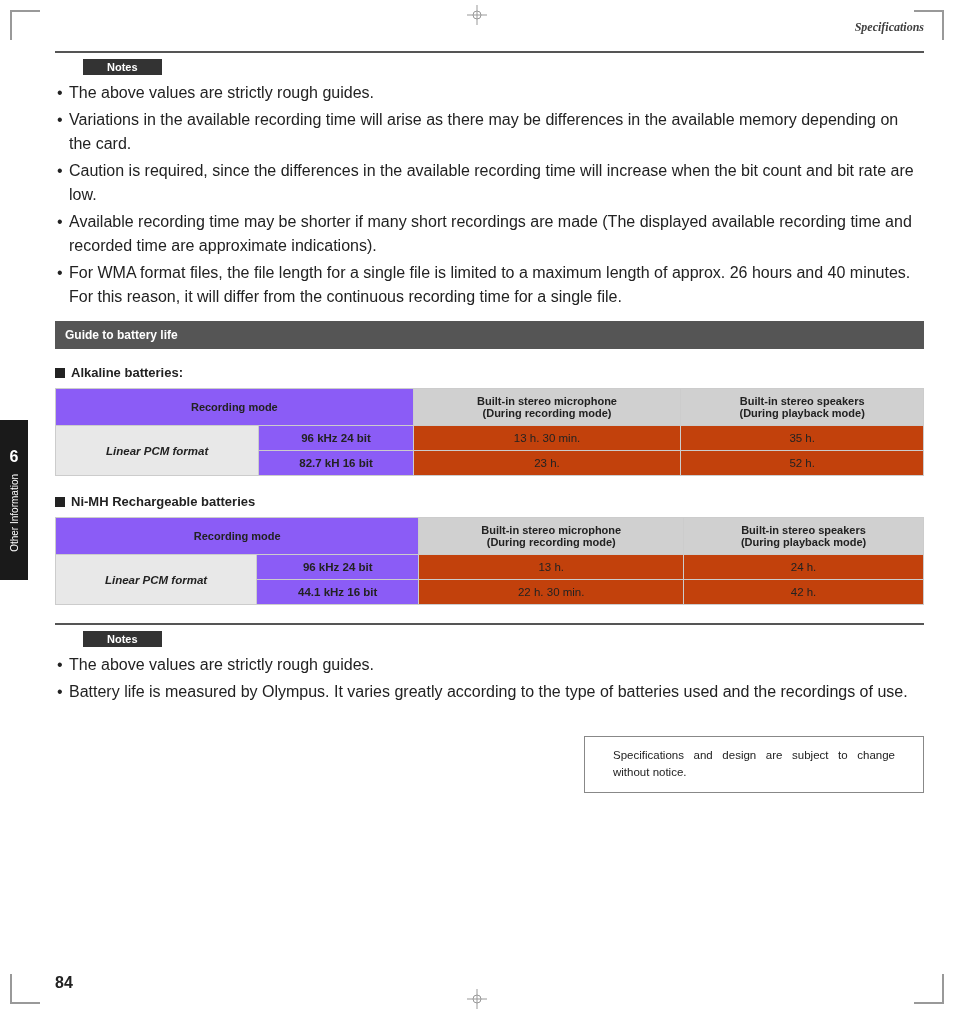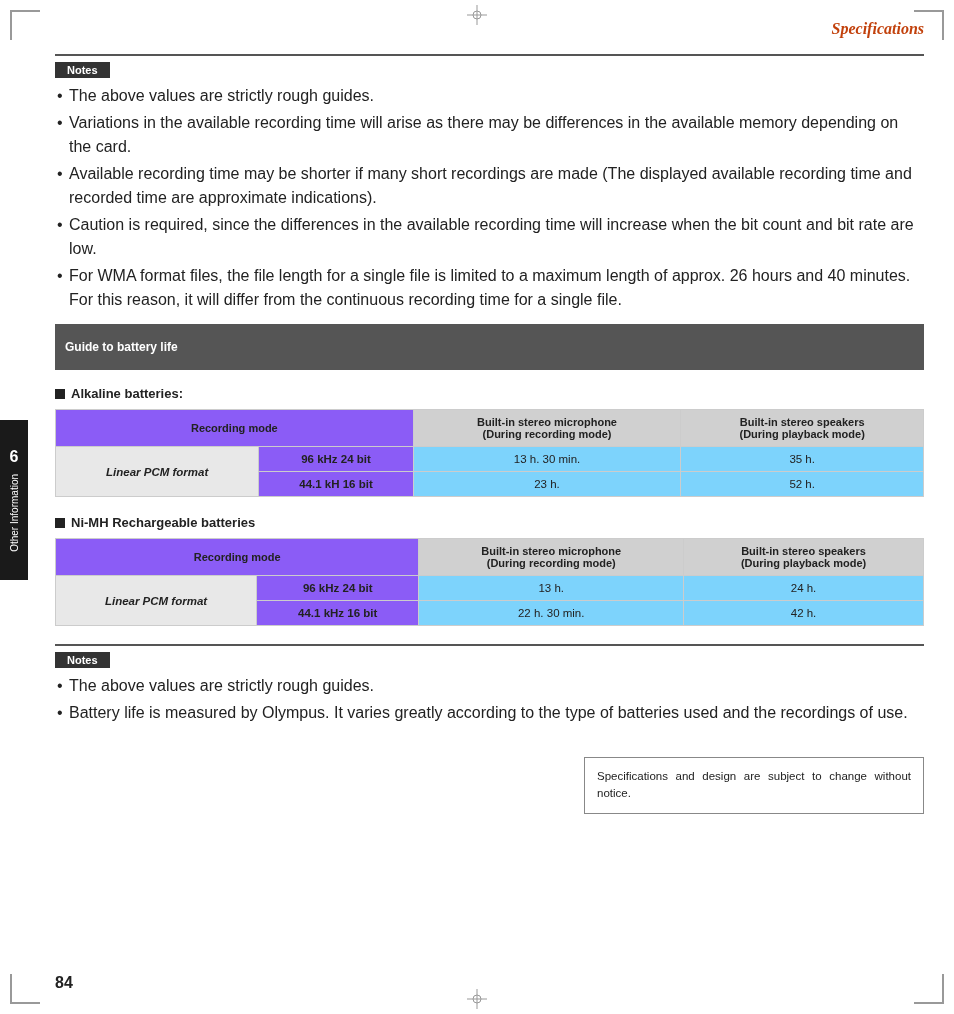--- a/index.html
+++ b/index.html
@@ -78,44 +78,45 @@
     .content {
       margin-left: 55px;
       margin-right: 30px;
       margin-top: 20px;
       padding-bottom: 40px;
     }
 
     
     .page-title {
       text-align: right;
-      font-size: 16px;
+      font-size: 12px;
       font-weight: bold;
       font-style: italic;
-      color: #c2410c;
+      color: #404040;
       margin-bottom: 16px;
       font-family: Georgia, serif;
     }
 
     
     .hr-thick {
       border: none;
       border-top: 2px solid #555;
       margin-bottom: 6px;
     }
 
     
     .notes-label {
       display: inline-block;
       background: #333;
       color: #fff;
       font-size: 11px;
       font-weight: bold;
-      padding: 2px 12px;
+      padding: 2px 24px;
       margin-bottom: 6px;
+      margin-left: 28px;
     }
 
     .notes-list {
       list-style: none;
       padding: 0;
       margin: 0 0 12px 0;
     }
     .notes-list li {
       padding-left: 14px;
       position: relative;
@@ -128,21 +129,21 @@
       position: absolute;
       left: 2px;
     }
 
     
     .section-bar {
       background: #555;
       color: #fff;
       font-size: 12px;
       font-weight: bold;
-      padding: 16px 10px;
+      padding: 7px 10px;
       margin-bottom: 14px;
     }
 
     
     .subsection-heading {
       font-size: 13px;
       font-weight: bold;
       margin-bottom: 8px;
       display: flex;
       align-items: center;
@@ -180,27 +181,27 @@
     .battery-table .col-mode {
       background: #8b5cf6;
       font-weight: bold;
     }
     .battery-table .row-format-label {
       background: #e8e8e8;
       font-weight: bold;
       font-style: italic;
     }
     .battery-table td.data-cell {
-      background: #7dd3fc;
+      background: #c2410c;
     }
 
     
     .disclaimer-box {
       border: 1px solid #888;
-      padding: 10px 12px;
+      padding: 10px 28px;
       font-size: 11.5px;
       line-height: 1.5;
       width: 340px;
       float: right;
       margin-top: 20px;
       text-align: justify;
     }
   </style>
 </head>
 <body>
@@ -237,22 +238,22 @@
 
   <div class="page-title">Specifications</div>
 
   <hr class="hr-thick">
 
   <div>
     <span class="notes-label">Notes</span>
     <ul class="notes-list">
       <li>The above values are strictly rough guides.</li>
       <li>Variations in the available recording time will arise as there may be differences in the available memory depending on the card.</li>
+      <li>Caution is required, since the differences in the available recording time will increase when the bit count and bit rate are low.</li>
       <li>Available recording time may be shorter if many short recordings are made (The displayed available recording time and recorded time are approximate indications).</li>
-      <li>Caution is required, since the differences in the available recording time will increase when the bit count and bit rate are low.</li>
       <li>For WMA format files, the file length for a single file is limited to a maximum length of approx. 26 hours and 40 minutes. For this reason, it will differ from the continuous recording time for a single file.</li>
     </ul>
   </div>
 
   <div class="section-bar">Guide to battery life</div>
 
   <div class="subsection-heading">
     <span class="square-bullet"></span>
     <span>Alkaline batteries:</span>
   </div>
@@ -266,21 +267,21 @@
       </tr>
     </thead>
     <tbody>
       <tr>
         <td class="row-format-label" rowspan="2">Linear PCM format</td>
         <td class="col-mode">96 kHz 24 bit</td>
         <td class="data-cell">13 h. 30 min.</td>
         <td class="data-cell">35 h.</td>
       </tr>
       <tr>
-        <td class="col-mode">44.1 kH 16 bit</td>
+        <td class="col-mode">82.7 kH 16 bit</td>
         <td class="data-cell">23 h.</td>
         <td class="data-cell">52 h.</td>
       </tr>
     </tbody>
   </table>
 
   <div class="subsection-heading">
     <span class="square-bullet"></span>
     <span>Ni-MH Rechargeable batteries</span>
   </div>

